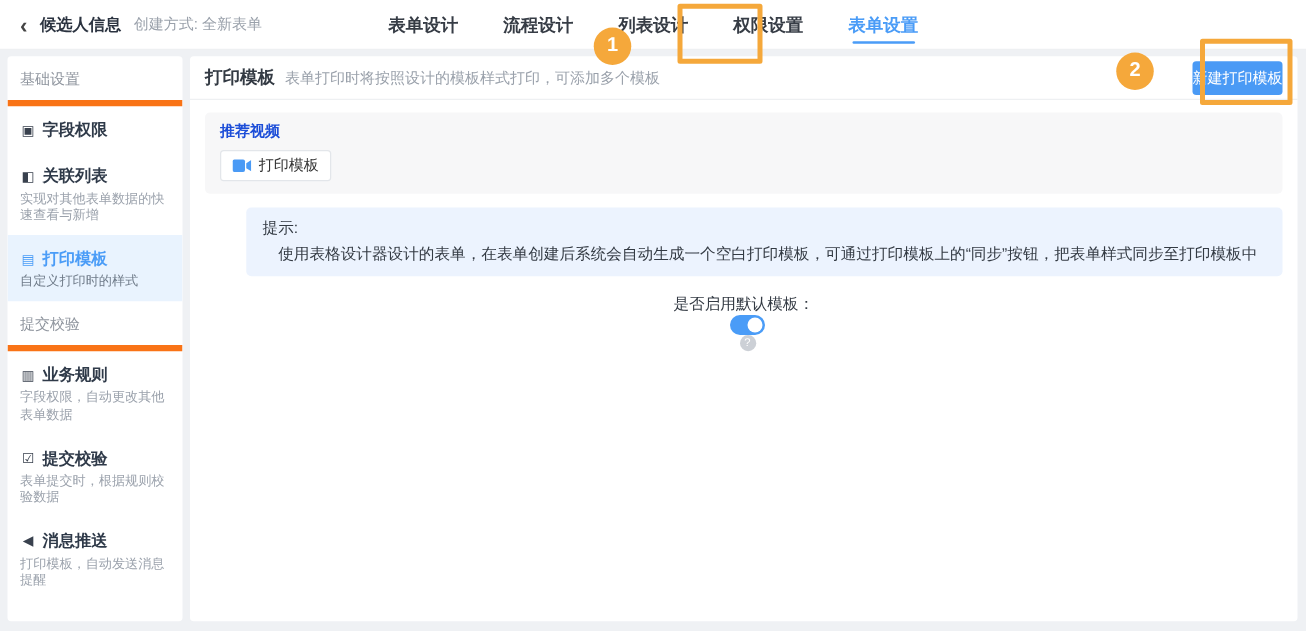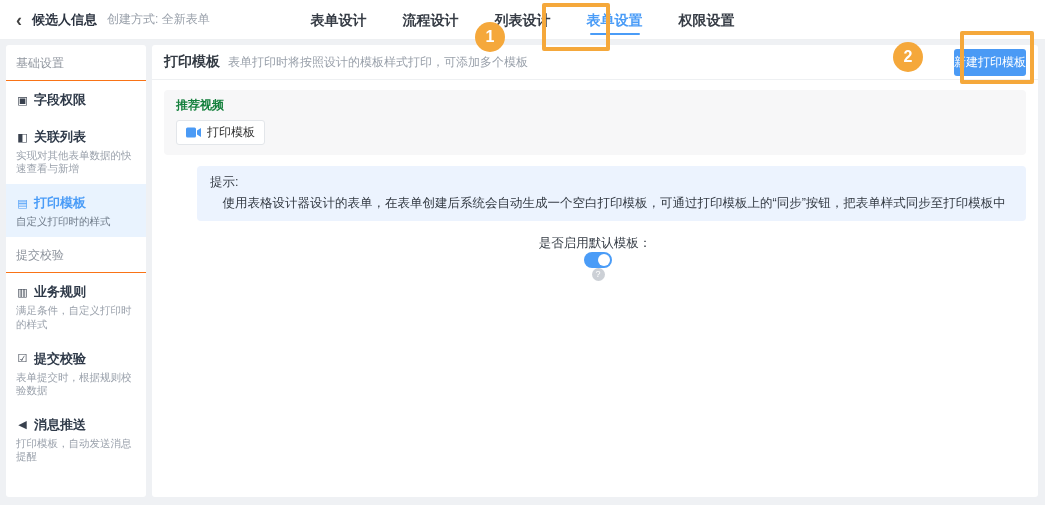--- a/index.html
+++ b/index.html
@@ -31,21 +31,21 @@
     content:""; position:absolute; left:3px; right:3px; bottom:5px; height:2px;
     background:#4a9cf7; border-radius:1px;
   }
   
   .sidebar {
     position:absolute; left:6px; top:45px; width:140px; bottom:8px;
     background:#fff; border-radius:3px; overflow:hidden;
   }
   .side-section-header {
     font-size:12px; color:#8f959e; padding:10px 10px 8px;
-    border-bottom:1px solid #f97316;
+    border-bottom:5px solid #f97316;
   }
   .side-item { padding:10px 10px 9px; cursor:pointer; }
   .side-item .row { display:flex; align-items:center; gap:5px; }
   .side-item .glyph { font-size:11px; color:#39414e; width:13px; text-align:center; }
   .side-item .t { font-size:13px; font-weight:bold; color:#2f3a49; }
   .side-item .d { font-size:10.5px; color:#9ba2ac; margin-top:3px; line-height:1.25; }
   .side-item.active { background:#e9f3fe; }
   .side-item.active .glyph, .side-item.active .t { color:#4a9cf7; }
   .side-item.active .d { color:#6f7b89; }
   
@@ -60,21 +60,21 @@
   .mh-left { display:flex; align-items:baseline; gap:8px; }
   .main-title { font-size:14px; font-weight:bold; color:#333a43; }
   .main-sub { font-size:12px; color:#9aa1ab; }
   .btn-primary {
     background:#4a9af5; color:#fff; border:none; border-radius:3px;
     font-size:12px; padding:5px 0; cursor:pointer;
     font-family:inherit;
   }
   .main-body { padding:10px 12px; }
   .video-card { background:#f7f7f8; border-radius:4px; padding:7px 12px 10px; }
-  .video-label { font-size:12px; font-weight:bold; color:#15803d; }
+  .video-label { font-size:12px; font-weight:bold; color:#1d4ed8; }
   .video-chip {
     display:inline-flex; align-items:center; gap:6px; margin-top:6px;
     background:#fff; border:1px solid #e3e6ea; border-radius:3px;
     padding:3px 9px; font-size:12px; color:#333; cursor:pointer;
   }
   .tip-box {
     margin-top:11px; background:#ecf3fe; border-radius:4px;
     padding:6px 13px 8px; font-size:12.5px; color:#333a43; line-height:1.65;margin-left:33px;
   }
   .tip-line2 { padding-left:1em; }
@@ -107,22 +107,22 @@
 <body>
 
 <div class="topbar">
   <span class="back">‹</span>
   <span class="doc-title">候选人信息</span>
   <span class="doc-sub">创建方式: 全新表单</span>
   <div class="tabbar">
       <div class="tab">表单设计</div>
       <div class="tab">流程设计</div>
       <div class="tab">列表设计</div>
+      <div class="tab">权限设置</div>
       <div class="tab active">表单设置</div>
-      <div class="tab">权限设置</div>
     </div>
 </div>
 
 <div class="sidebar">
     <div class="side-section-header">基础设置</div>
     <div class="side-item">
       <div class="row">
         <span class="glyph">▣</span>
         <span class="t">字段权限</span>
       </div>
@@ -140,21 +140,21 @@
         <span class="t">打印模板</span>
       </div>
       <div class="d">自定义打印时的样式</div>
     </div>
     <div class="side-section-header">提交校验</div>
     <div class="side-item">
       <div class="row">
         <span class="glyph">▥</span>
         <span class="t">业务规则</span>
       </div>
-      <div class="d">满足条件，自定义打印时的样式</div>
+      <div class="d">字段权限，自动更改其他表单数据</div>
     </div>
     <div class="side-item">
       <div class="row">
         <span class="glyph">☑</span>
         <span class="t">提交校验</span>
       </div>
       <div class="d">表单提交时，根据规则校验数据</div>
     </div>
     <div class="side-item">
       <div class="row">

